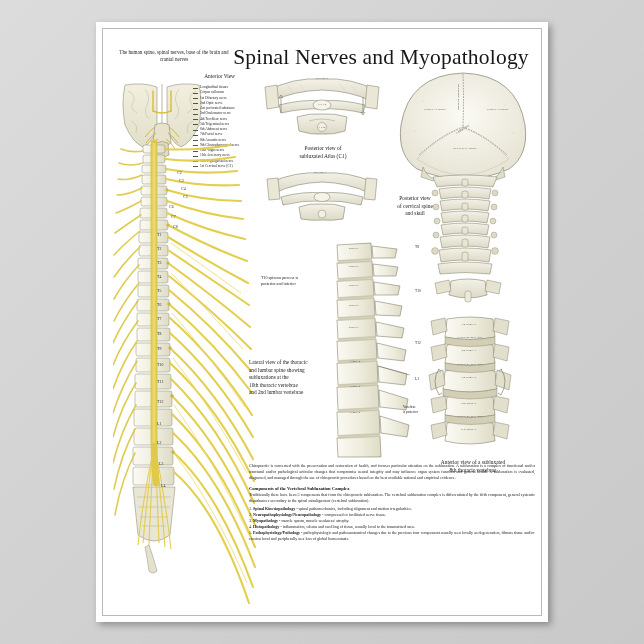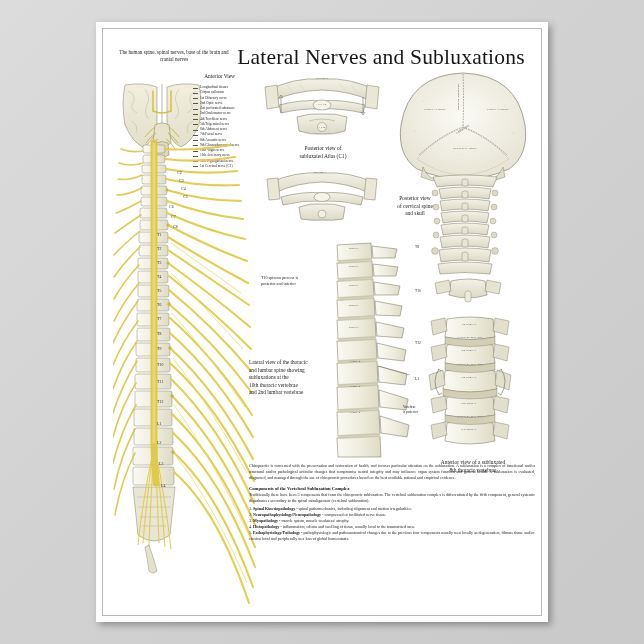--- a/index.html
+++ b/index.html
@@ -56,21 +56,21 @@
 
   svg{display:block;overflow:visible;}
 </style>
 </head>
 <body>
 
 <div id="stage">
 <div id="poster">
 <div id="inner">
 
-  <div class="title">Lateral Nerves and Subluxations</div>
+  <div class="title">Spinal Nerves and Myopathology</div>
   <div class="subtitle">The human spine, spinal nerves, base of the brain and cranial nerves</div>
   <div class="anterior">Anterior View</div>
 
   <div id="leftpanel">
 
     <svg id="brain" viewBox="0 0 86 76">
       <defs>
         <linearGradient id="bg1" x1="0" y1="0" x2="0" y2="1">
           <stop offset="0%" stop-color="#f2efe0"></stop>
                 <stop offset="100%" stop-color="#e2dfc9"></stop>

